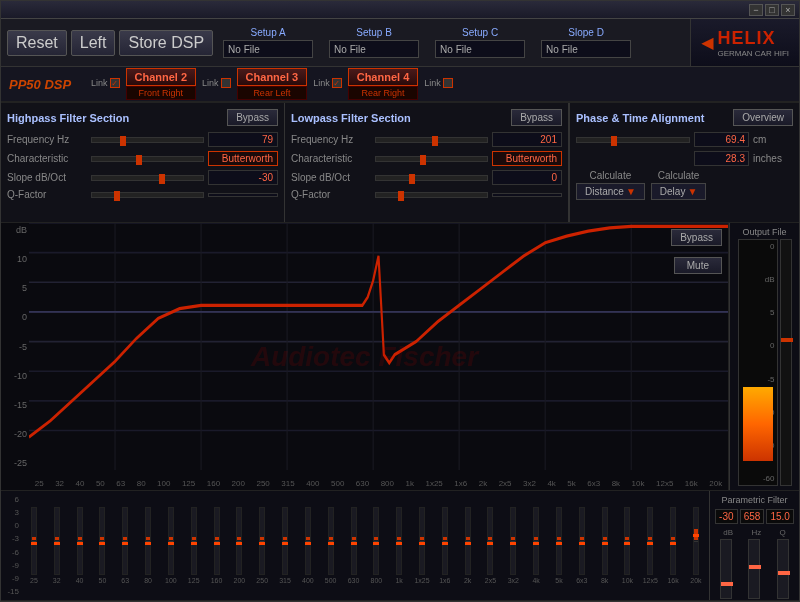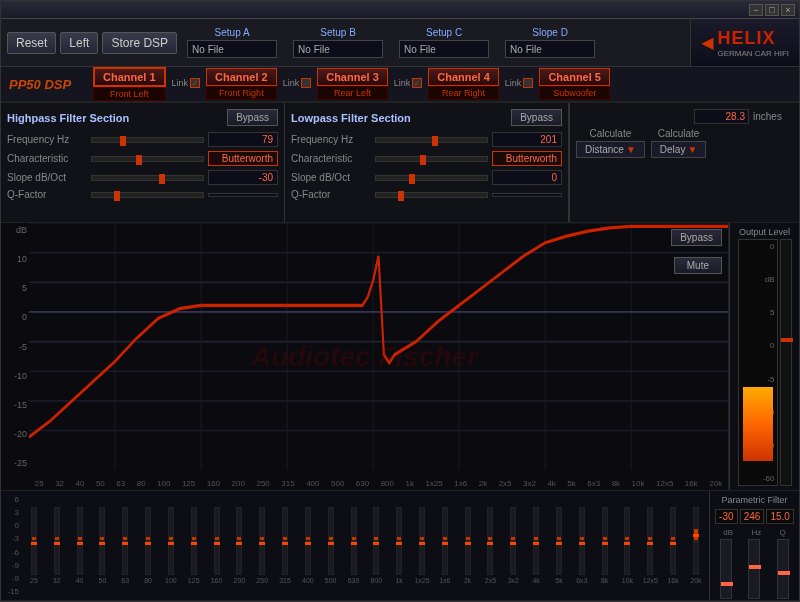--- a/index.html
+++ b/index.html
@@ -60,21 +60,21 @@
       padding: 4px 6px;
       gap: 4px;
       flex: 1;
     }
     .btn-small {
       background: linear-gradient(to bottom, #3a3a4a, #252535);
       border: 1px solid #555;
       color: #ccc;
       padding: 3px 8px;
       cursor: pointer;
-      font-size: 12px;
+      font-size: 16px;
       border-radius: 2px;
     }
     .setup-group {
       display: flex;
       flex-direction: column;
       align-items: center;
       margin: 0 6px;
     }
     .setup-label {
       color: #88aaff;
@@ -548,26 +548,20 @@
             <div class="logo-sub">GERMAN CAR HIFI</div>
           </div>
         </div>
       </div>
     </div>
   </div>
 
   <div class="channel-bar">
     <div class="dsp-label">PP50 DSP</div>
 
-    <div class="channel-group">
-      <div class="channel-top">
-        <button class="channel-name-btn" style="background:linear-gradient(to bottom,#4a1a1a,#2a0a0a);border:2px solid #cc3300;">Channel 1</button>
-      </div>
-      <div class="channel-sub-label">Front Left</div>
-    </div>
 
     <div style="display:flex;flex-direction:column;align-items:center;margin:0 2px;">
       <div style="display:flex;align-items:center;gap:2px;margin-bottom:2px;">
         <span class="link-label">Link</span>
         <div class="link-checkbox checked"></div>
       </div>
     </div>
     <div class="channel-group">
       <div class="channel-top">
         <button class="channel-name-btn">Channel 2</button>
@@ -597,26 +591,20 @@
         <button class="channel-name-btn">Channel 4</button>
       </div>
       <div class="channel-sub-label">Rear Right</div>
     </div>
     <div style="display:flex;flex-direction:column;align-items:center;margin:0 2px;">
       <div style="display:flex;align-items:center;gap:2px;margin-bottom:2px;">
         <span class="link-label">Link</span>
         <div class="link-checkbox"></div>
       </div>
     </div>
-    <div class="channel-group">
-      <div class="channel-top">
-        <button class="channel-name-btn">Channel 5</button>
-      </div>
-      <div class="channel-sub-label">Subwoofer</div>
-    </div>
   </div>
 
   <div class="filter-row">
 
     <div class="filter-section">
       <div class="section-header">
         <span class="section-title">Highpass Filter Section</span>
         <button class="bypass-btn">Bypass</button>
       </div>
       <div class="param-row">
@@ -678,20 +666,31 @@
       <div class="param-row">
         <span class="param-label">Q-Factor</span>
         <div class="slider-track">
             <div class="slider-thumb" style="left:20%"></div>
           </div>
         <span class="param-value"></span>
       </div>
     </div>
 
     <div class="phase-section">
+      <div class="section-header">
+        <span class="section-title">Phase &amp; Time Alignment</span>
+        <button class="bypass-btn">Overview</button>
+      </div>
+      <div class="phase-row">
+        <div class="phase-slider-track">
+            <div class="slider-thumb" style="left:30%"></div>
+          </div>
+        <span class="phase-value">69.4</span>
+        <span class="phase-unit">cm</span>
+      </div>
       <div class="phase-row">
         <span class="phase-value" style="margin-left:auto">28.3</span>
         <span class="phase-unit">inches</span>
       </div>
       <div class="calc-row">
         <div class="calc-btn-group">
           <span class="calc-label">Calculate</span>
           <button class="calc-btn">
             <span>Distance</span>
             <span class="calc-arrow">▼</span>
@@ -779,21 +778,21 @@
         <span class="freq-label">10k</span>
         <span class="freq-label">12x5</span>
         <span class="freq-label">16k</span>
         <span class="freq-label">20k</span>
       </div>
       <button class="bypass-graph-btn">Bypass</button>
       <button class="mute-btn">Mute</button>
     </div>
 
     <div class="output-level">
-      <div class="output-title">Output Level</div>
+      <div class="output-title">Output File</div>
       <div style="display:flex;gap:2px;flex:1;align-items:stretch;">
 
         <div style="display:flex;flex-direction:column;align-items:center;flex:1;">
           <div class="level-meter">
             <span class="level-db">0</span>
             <span class="level-db">dB</span>
             <span class="level-db">5</span>
             <span class="level-db">0</span>
             <span class="level-db">-5</span>
             <span class="level-db">-20</span>
@@ -1062,21 +1061,21 @@
               <div style="position: absolute; left: -1px; right: -1px; height: 3px; background: rgb(255, 68, 0); top: 26px; cursor: pointer;"></div>
             </div>
             <div style="color: rgb(85, 85, 85); font-size: 7px; margin-top: 2px; white-space: nowrap;">20k</div>
           </div>
         </div>
       </div>
     <div class="param-filter">
       <div class="param-filter-title">Parametric Filter</div>
       <div class="param-filter-values">
         <span class="param-filter-val">-30</span>
-        <span class="param-filter-val">246</span>
+        <span class="param-filter-val">658</span>
         <span class="param-filter-val">15.0</span>
       </div>
       <div style="display:flex;justify-content:space-around;margin-bottom:2px;">
         <span style="color:#666;font-size:8px;">dB</span>
         <span style="color:#666;font-size:8px;">Hz</span>
         <span style="color:#666;font-size:8px;">Q</span>
       </div>
       <div class="param-filter-slider">
         <div class="pf-slider-track">
           <div class="pf-thumb" style="bottom:20%;"></div>

